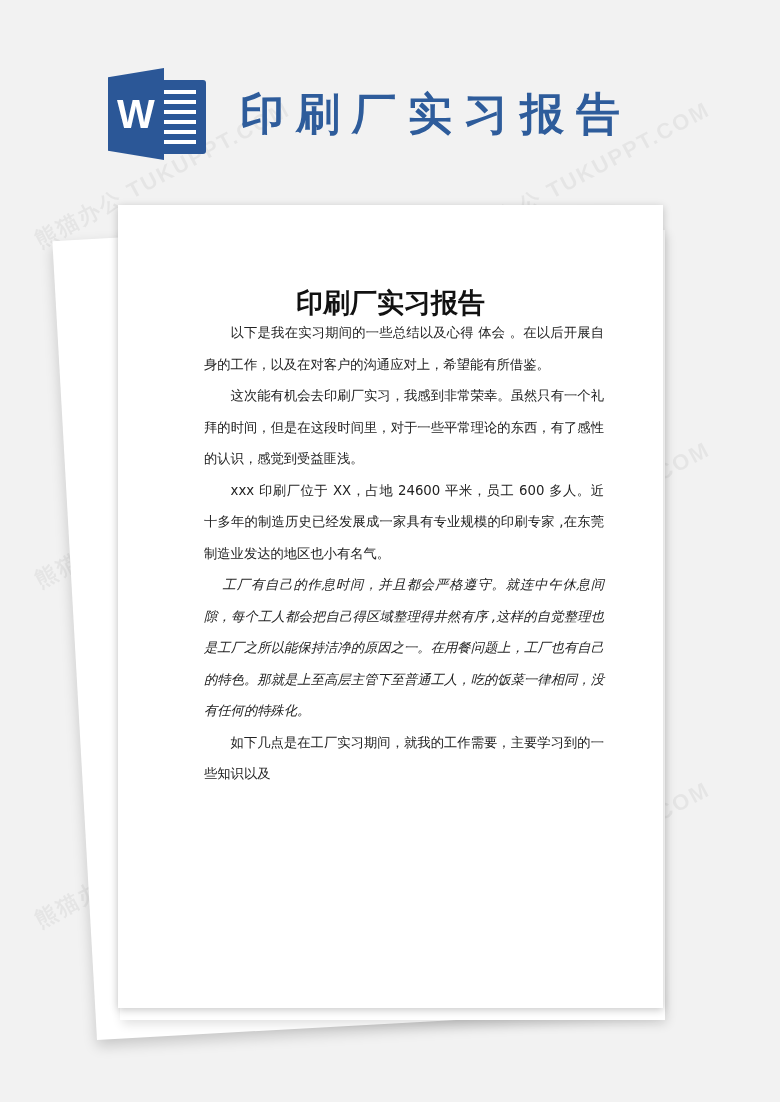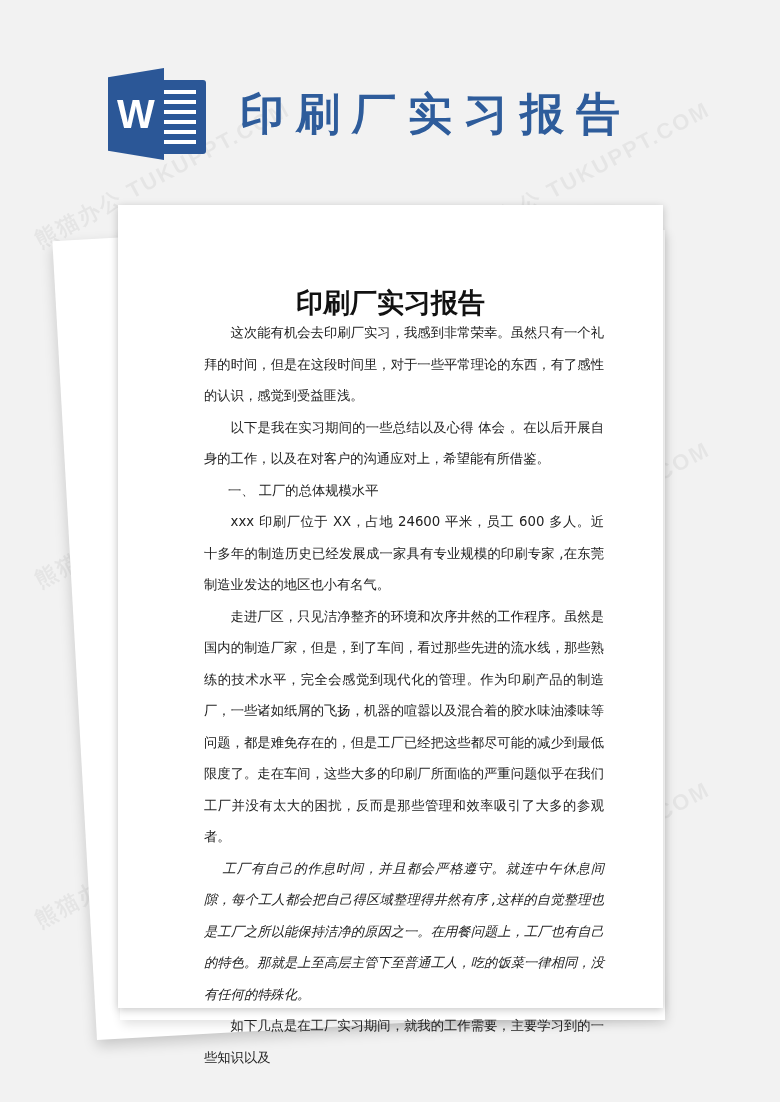--- a/index.html
+++ b/index.html
@@ -85,21 +85,19 @@
   </div>
   <div class="header-title">印刷厂实习报告</div>
 </div>
 
 <div class="paper-back"></div>
 <div class="paper-back2"></div>
 
 <div class="paper">
   <div class="doc-title">印刷厂实习报告</div>
   <div class="body-text">
+    <p>以下是我在实习期间的一些总结以及心得 体会 。在以后开展自身的工作，以及在对客户的沟通应对上，希望能有所借鉴。</p>
     <p>这次能有机会去印刷厂实习，我感到非常荣幸。虽然只有一个礼拜的时间，但是在这段时间里，对于一些平常理论的东西，有了感性的认识，感觉到受益匪浅。</p>
-    <p>以下是我在实习期间的一些总结以及心得 体会 。在以后开展自身的工作，以及在对客户的沟通应对上，希望能有所借鉴。</p>
-    <p class="heading">一、  工厂的总体规模水平</p>
     <p>xxx 印刷厂位于 XX，占地 24600 平米，员工 600 多人。近十多年的制造历史已经发展成一家具有专业规模的印刷专家 ,在东莞制造业发达的地区也小有名气。</p>
-    <p>走进厂区，只见洁净整齐的环境和次序井然的工作程序。虽然是国内的制造厂家，但是，到了车间，看过那些先进的流水线，那些熟练的技术水平，完全会感觉到现代化的管理。作为印刷产品的制造厂，一些诸如纸屑的飞扬，机器的喧嚣以及混合着的胶水味油漆味等问题，都是难免存在的，但是工厂已经把这些都尽可能的减少到最低限度了。走在车间，这些大多的印刷厂所面临的严重问题似乎在我们工厂并没有太大的困扰，反而是那些管理和效率吸引了大多的参观者。</p>
     <p class="indent-small">工厂有自己的作息时间，并且都会严格遵守。就连中午休息间隙，每个工人都会把自己得区域整理得井然有序 ,这样的自觉整理也是工厂之所以能保持洁净的原因之一。在用餐问题上，工厂也有自己的特色。那就是上至高层主管下至普通工人，吃的饭菜一律相同，没有任何的特殊化。</p>
     <p>如下几点是在工厂实习期间，就我的工作需要，主要学习到的一些知识以及</p>
   </div>
 </div>
 
 </body></html>

